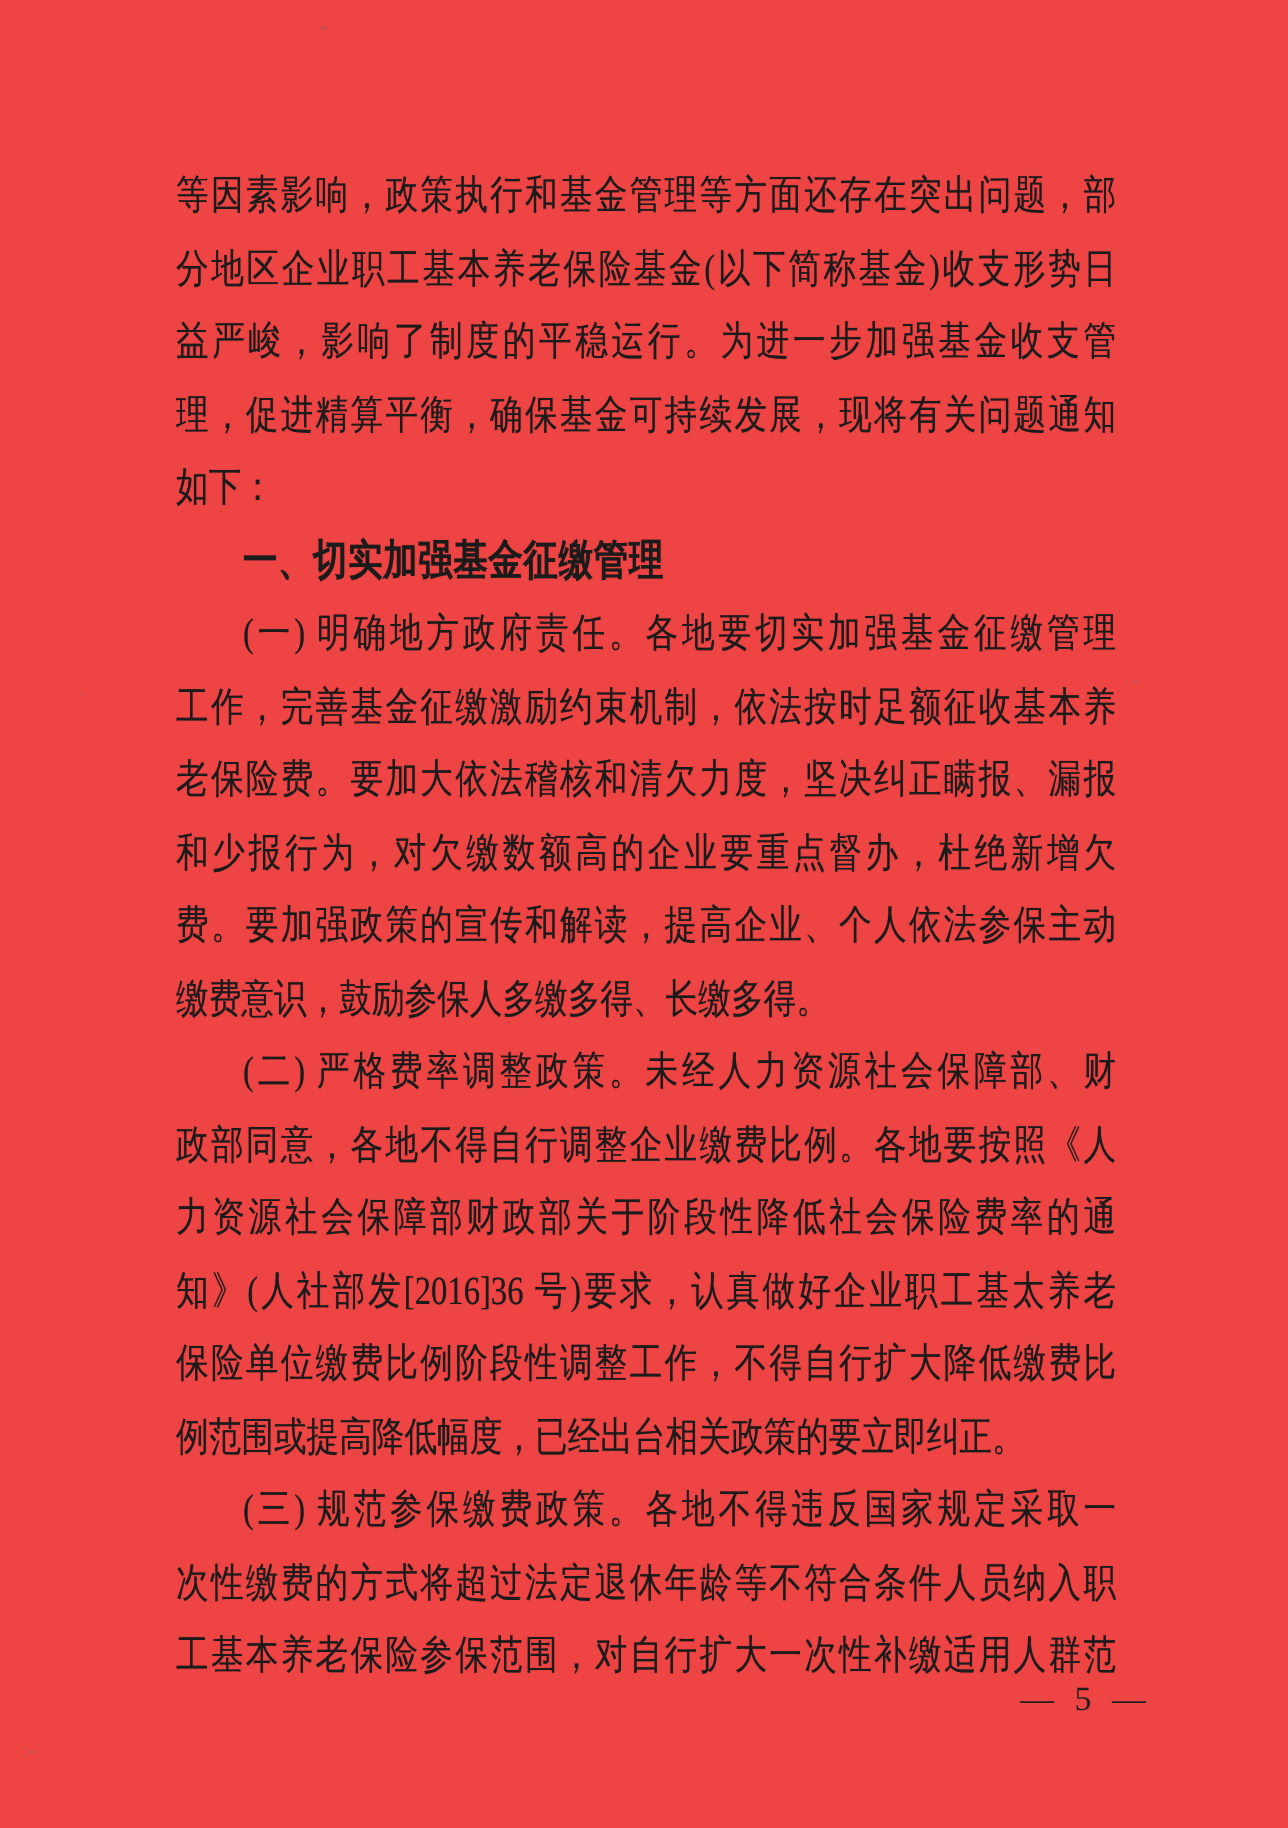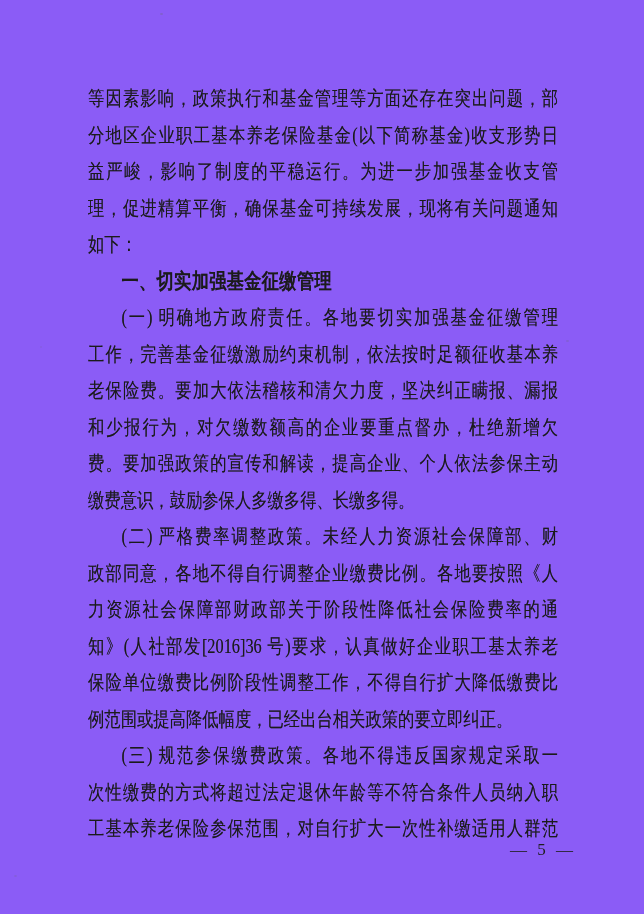--- a/index.html
+++ b/index.html
@@ -4,21 +4,21 @@
 <style>
   html, body {
     margin: 0;
     padding: 0;
     background: #ffffff;
   }
   .page {
     position: relative;
     width: 644px;
     height: 914px;
-    background: #8b5cf6;
+    background: #ef4444;
     overflow: hidden;
   }
   .content {
     position: absolute;
     left: 88px;
     top: 80px;
     width: 576px;
     transform: scaleX(0.816);
     transform-origin: 0 0;
     font-family: "Liberation Serif", "DejaVu Serif", serif;

